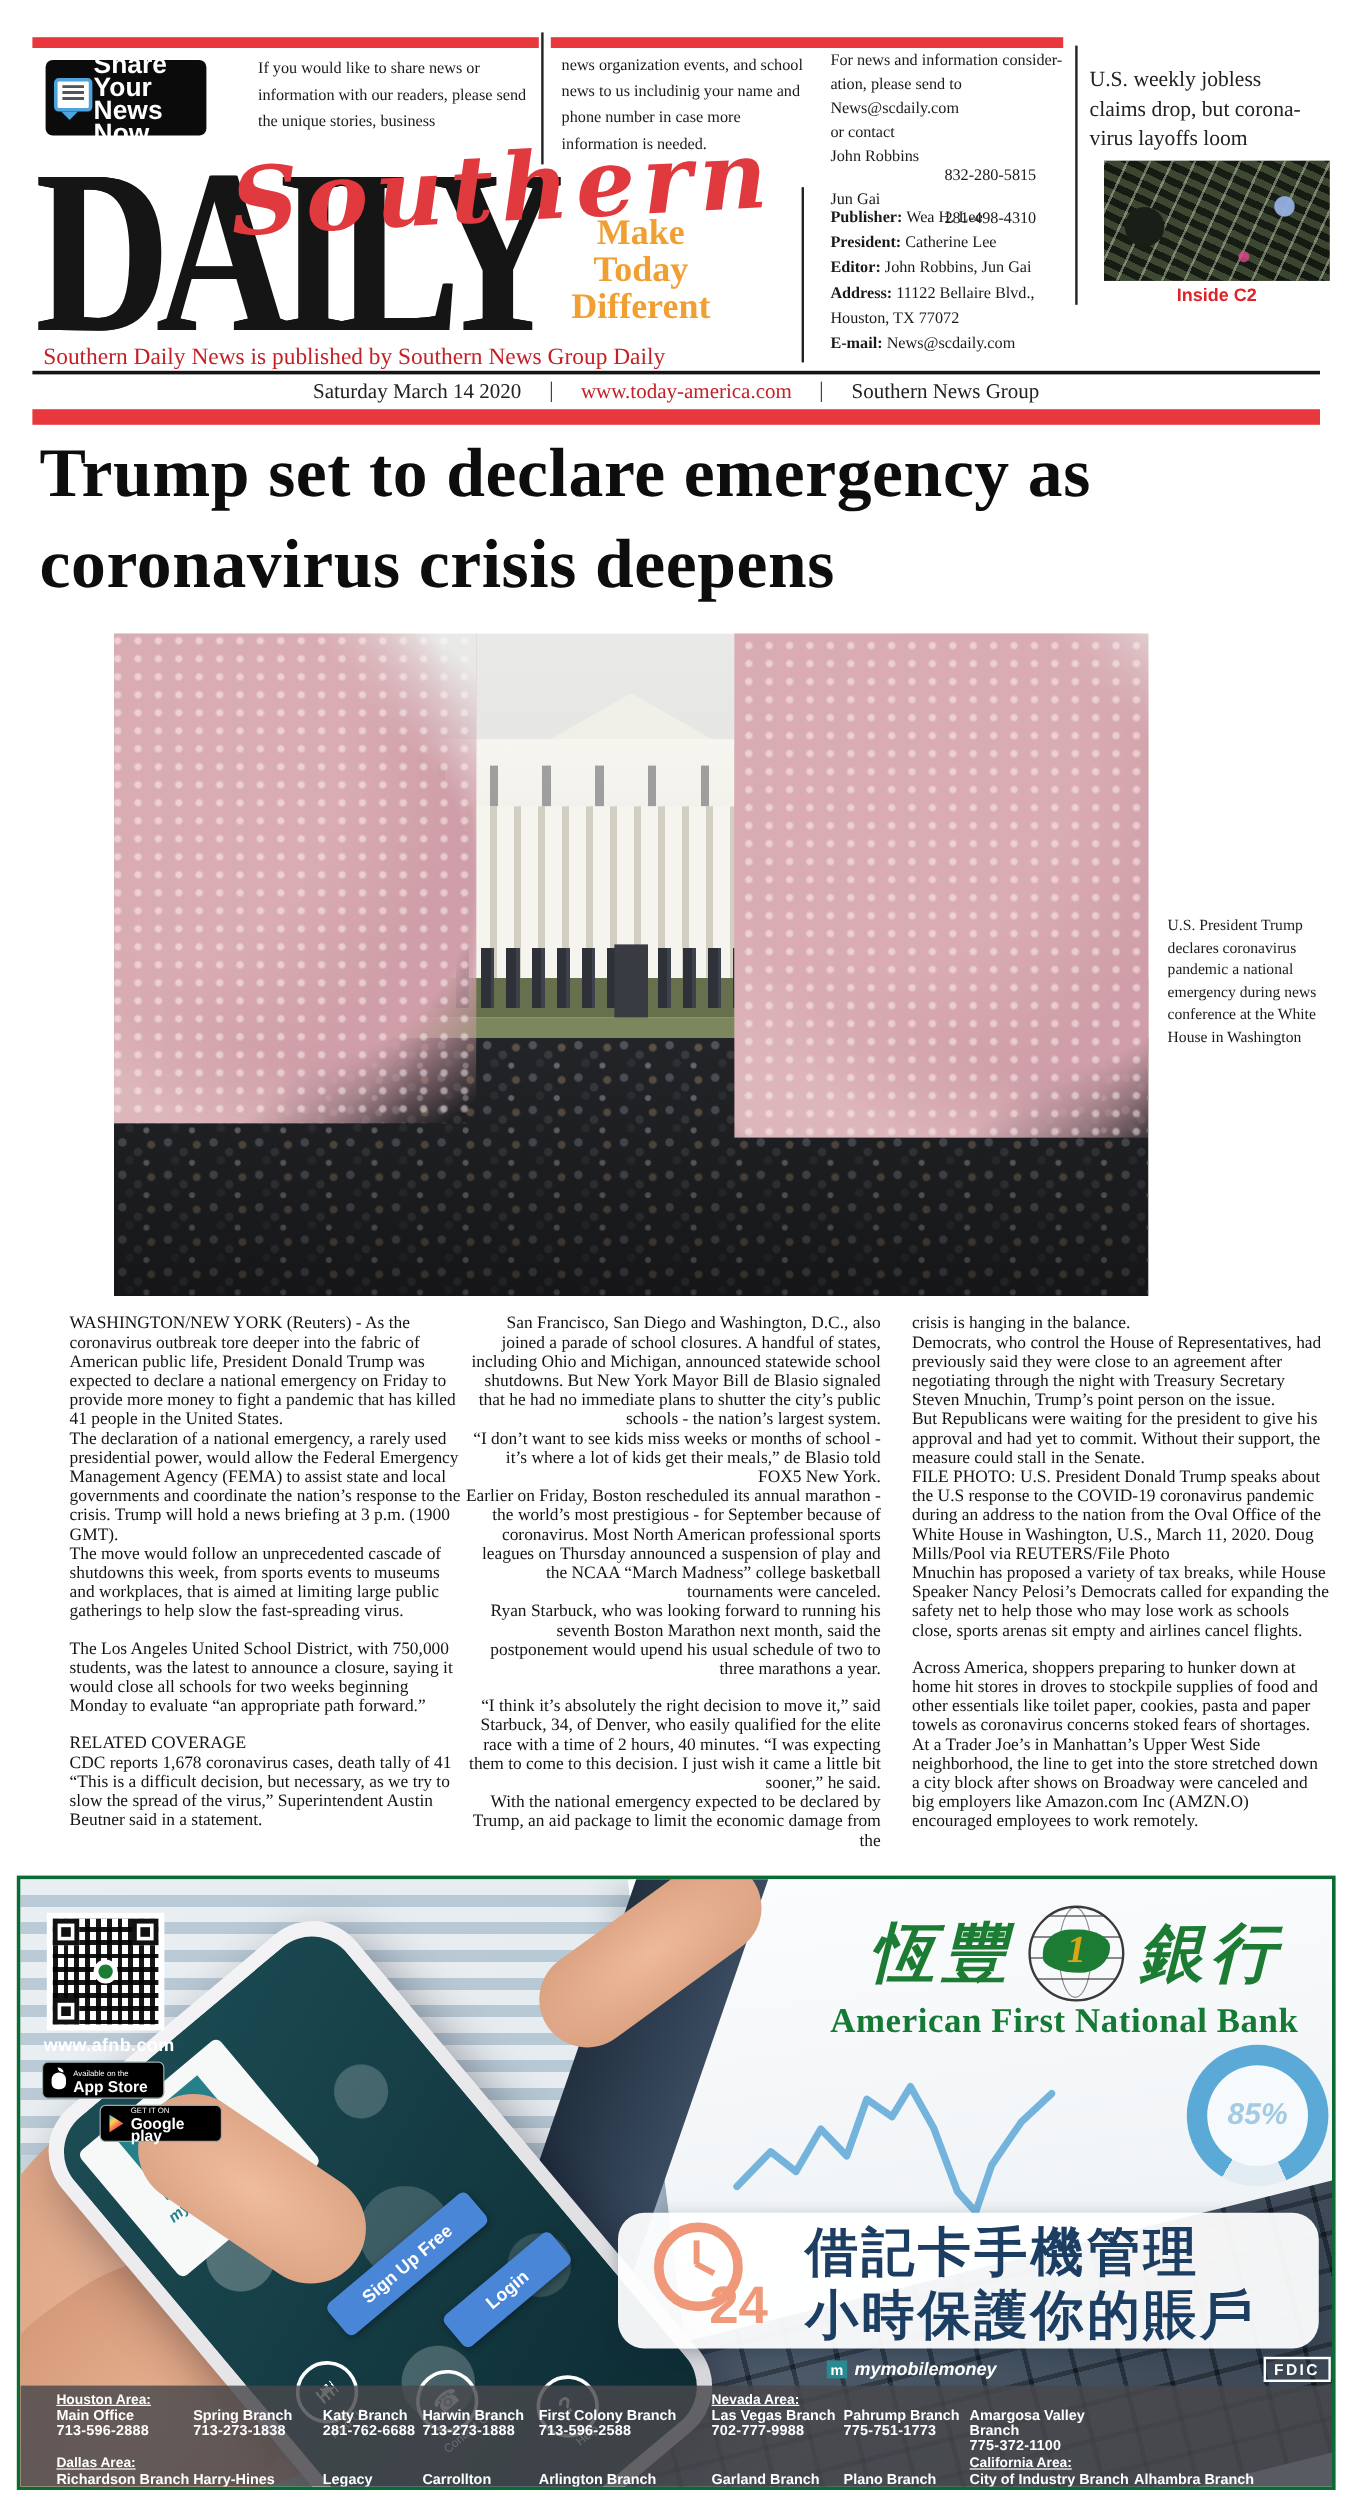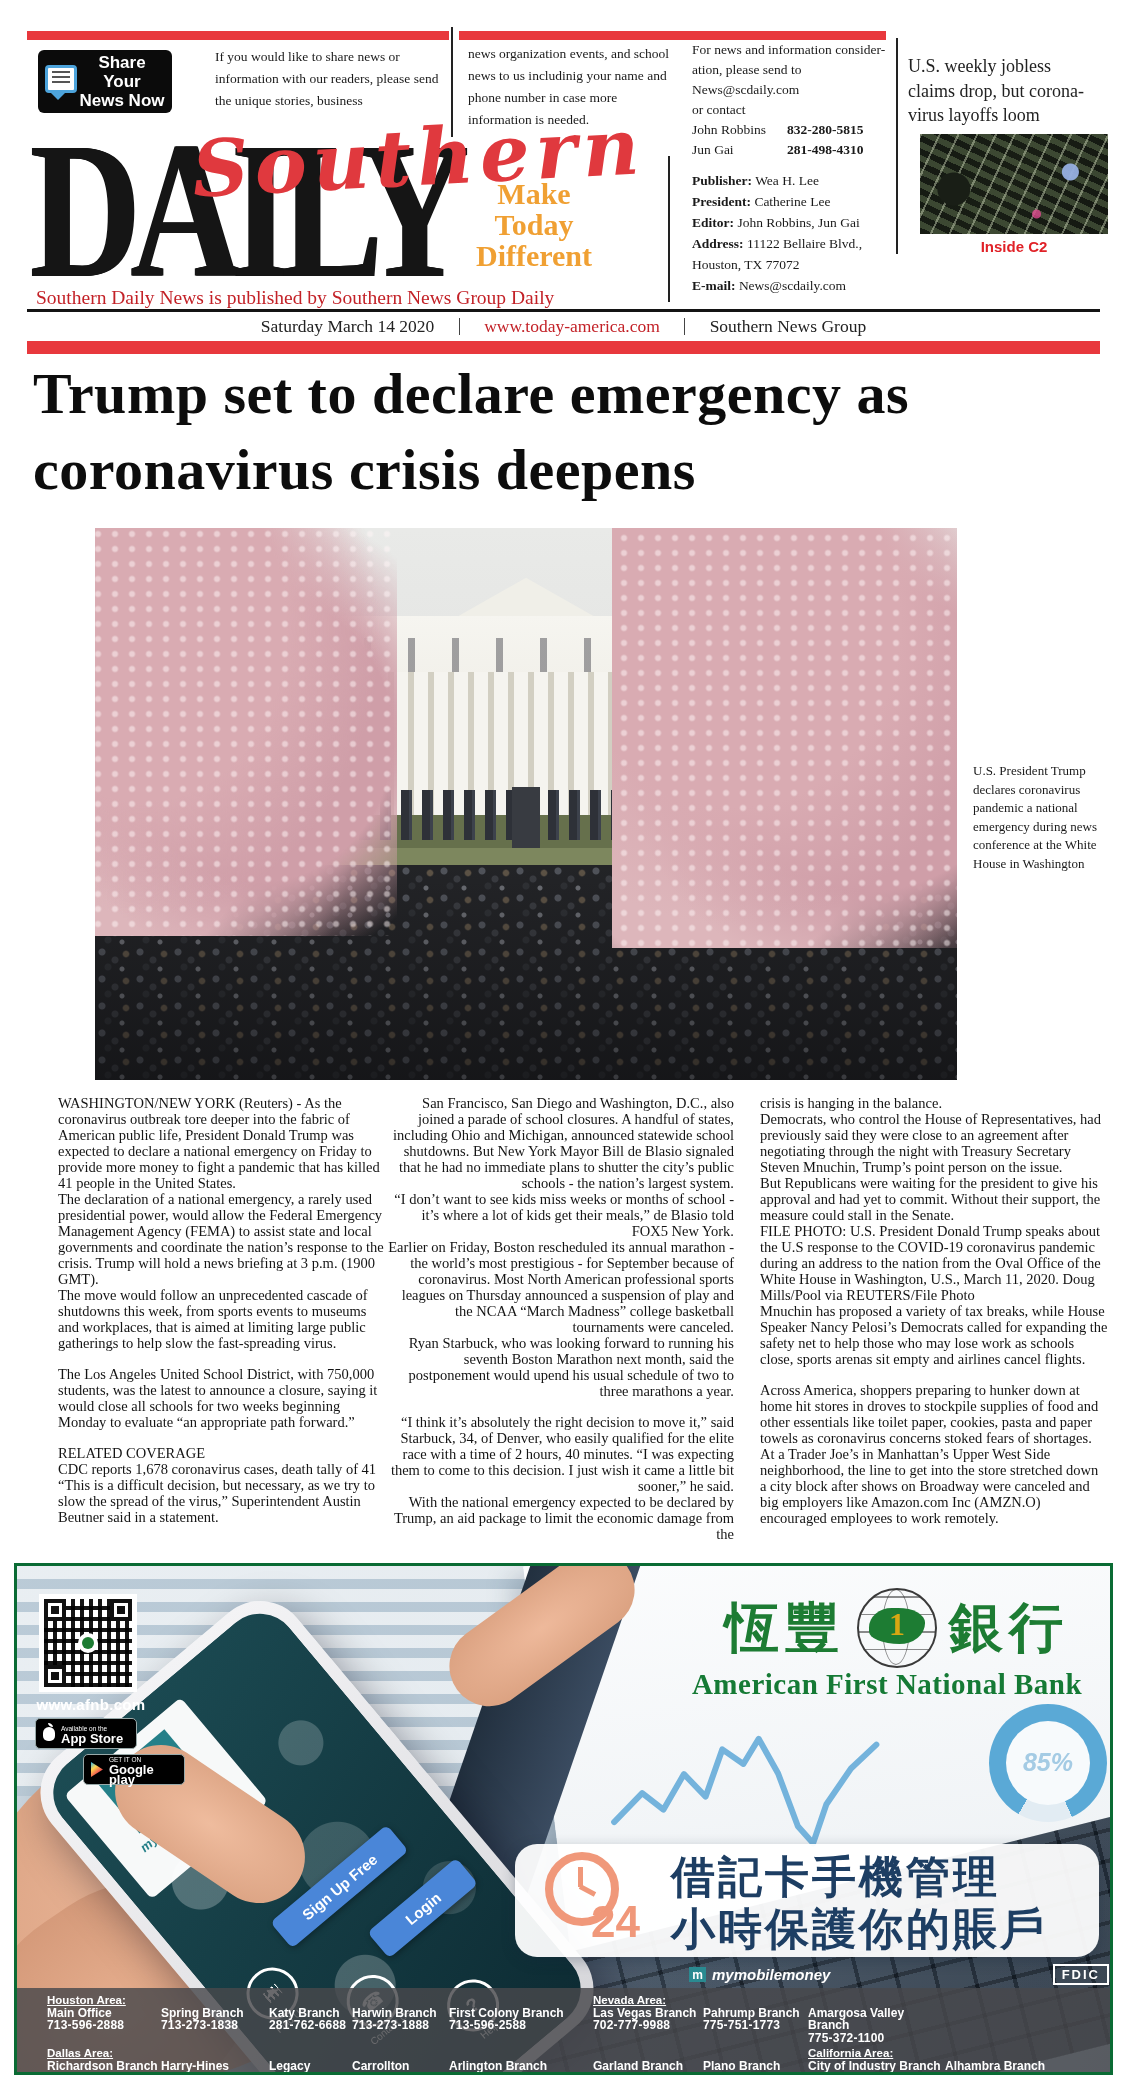--- a/index.html
+++ b/index.html
@@ -16,29 +16,29 @@
   .share-badge { position:absolute; left:38px; top:50px; width:134px; height:63px; background:#0b0b0b;
                  border-radius:6px; display:flex; align-items:center; padding:0 6px; box-sizing:border-box;
                  font-family:"Liberation Sans",sans-serif; cursor:pointer; }
   .sb-icon { width:34px; height:42px; position:relative; flex:0 0 34px; }
   .sb-bubble { position:absolute; left:1px; top:4px; width:26px; height:22px; background:#fff;
                border:3px solid #4da4dc; border-radius:4px; }
   .sb-lines { position:absolute; left:4px; top:3px; right:4px; height:14px;
               background:repeating-linear-gradient(#555 0 2px, transparent 2px 5px); }
   .sb-tail { position:absolute; left:7px; top:32px; width:0; height:0;
              border:7px solid transparent; border-top-color:#4da4dc; }
-  .sb-text { color:#fff; font-weight:bold; font-size:17px; line-height:19px;text-align:center; }
+  .sb-text { color:#fff; font-weight:bold; font-size:22px; line-height:19px; }
 
   .note-left { position:absolute; left:215px; top:46px; width:234px; font-size:13.5px; line-height:22px; color:#1a1a1a; }
   .note-middle { position:absolute; left:468px; top:43px; width:214px; font-size:13.5px; line-height:22px; color:#1a1a1a; }
 
   .contact { position:absolute; left:692px; top:40px; width:194px; font-size:13.5px; line-height:20px; color:#1a1a1a; }
   .contact .crow { display:flex; }
   .contact .cname { width:95px; flex:0 0 95px; }
-  .contact .cphone { font-weight:bold; }
+  .contact .cphone { font-weight:normal;margin-top:16px; }
 
   .side-title { position:absolute; left:908px; top:54px; width:210px; font-size:18px; line-height:24.5px; color:#222; }
   .factory { position:absolute; left:920px; top:134px; width:188px; height:100px;
     background:
       radial-gradient(circle at 80% 38%, rgba(150,175,225,.95) 0 8px, rgba(150,175,225,0) 9px),
       radial-gradient(circle at 62% 80%, rgba(220,70,140,.8) 0 4px, rgba(220,70,140,0) 5px),
       radial-gradient(circle at 18% 55%, rgba(25,30,22,1) 0 16px, transparent 17px),
       repeating-linear-gradient(115deg, rgba(205,215,185,.45) 0 2px, transparent 2px 17px),
       repeating-linear-gradient(25deg, rgba(18,22,16,.85) 0 6px, rgba(62,74,52,.85) 6px 12px),
       linear-gradient(120deg, #242d20, #39452c 50%, #1c221a); }
@@ -194,21 +194,21 @@
   .badge-text { margin-left:6px; line-height:10px; }
   .badge-pre { font-size:6.5px; display:block; }
   .badge-name { font-size:13px; font-weight:bold; display:block; }
   .apple-glyph { width:12px; height:14px; background:#fff; border-radius:6px 6px 5px 5px; position:relative; }
   .apple-glyph::before { content:""; position:absolute; left:5px; top:-4px; width:5px; height:4px; background:#fff;
         border-radius:0 100% 0 100%; }
   .play-glyph { width:13px; height:15px; background:linear-gradient(140deg,#29b6f6,#ffd54f,#ef5350,#66bb6a);
         clip-path:polygon(0 0,100% 50%,0 100%); }
 
   .bank-logo-row { position:absolute; left:660px; top:22px; width:440px; display:flex; align-items:center;
-        justify-content:center; gap:12px; z-index:10; }
+        justify-content:center; gap:12px; z-index:10;font-style:italic; }
   .bank-cn { font-size:54px; font-weight:bold; color:#1d7c33; font-family:"DejaVu Sans",sans-serif; letter-spacing:6px; }
   .globe { width:76px; height:76px; border:2px solid #3a3a3a; border-radius:50%; position:relative; background:
         repeating-linear-gradient(0deg, transparent 0 16px, rgba(45,45,45,.55) 16px 17.5px); }
   .globe::before { content:""; position:absolute; left:23px; top:-1px; width:28px; height:76px;
         border:1.5px solid rgba(45,45,45,.55); border-radius:50%; box-sizing:border-box; }
   .usmap { position:absolute; left:10px; top:18px; right:10px; bottom:22px; background:#1d7c33;
         border-radius:46% 54% 52% 62% / 62% 46% 66% 40%; }
   .globe-one { position:absolute; left:0; right:0; top:16px; text-align:center; color:#d8a713; font-weight:bold;
         font-size:32px; font-family:"Liberation Serif",serif; z-index:2; }
   .bank-en { position:absolute; left:640px; top:102px; width:460px; text-align:center; color:#157a35;

